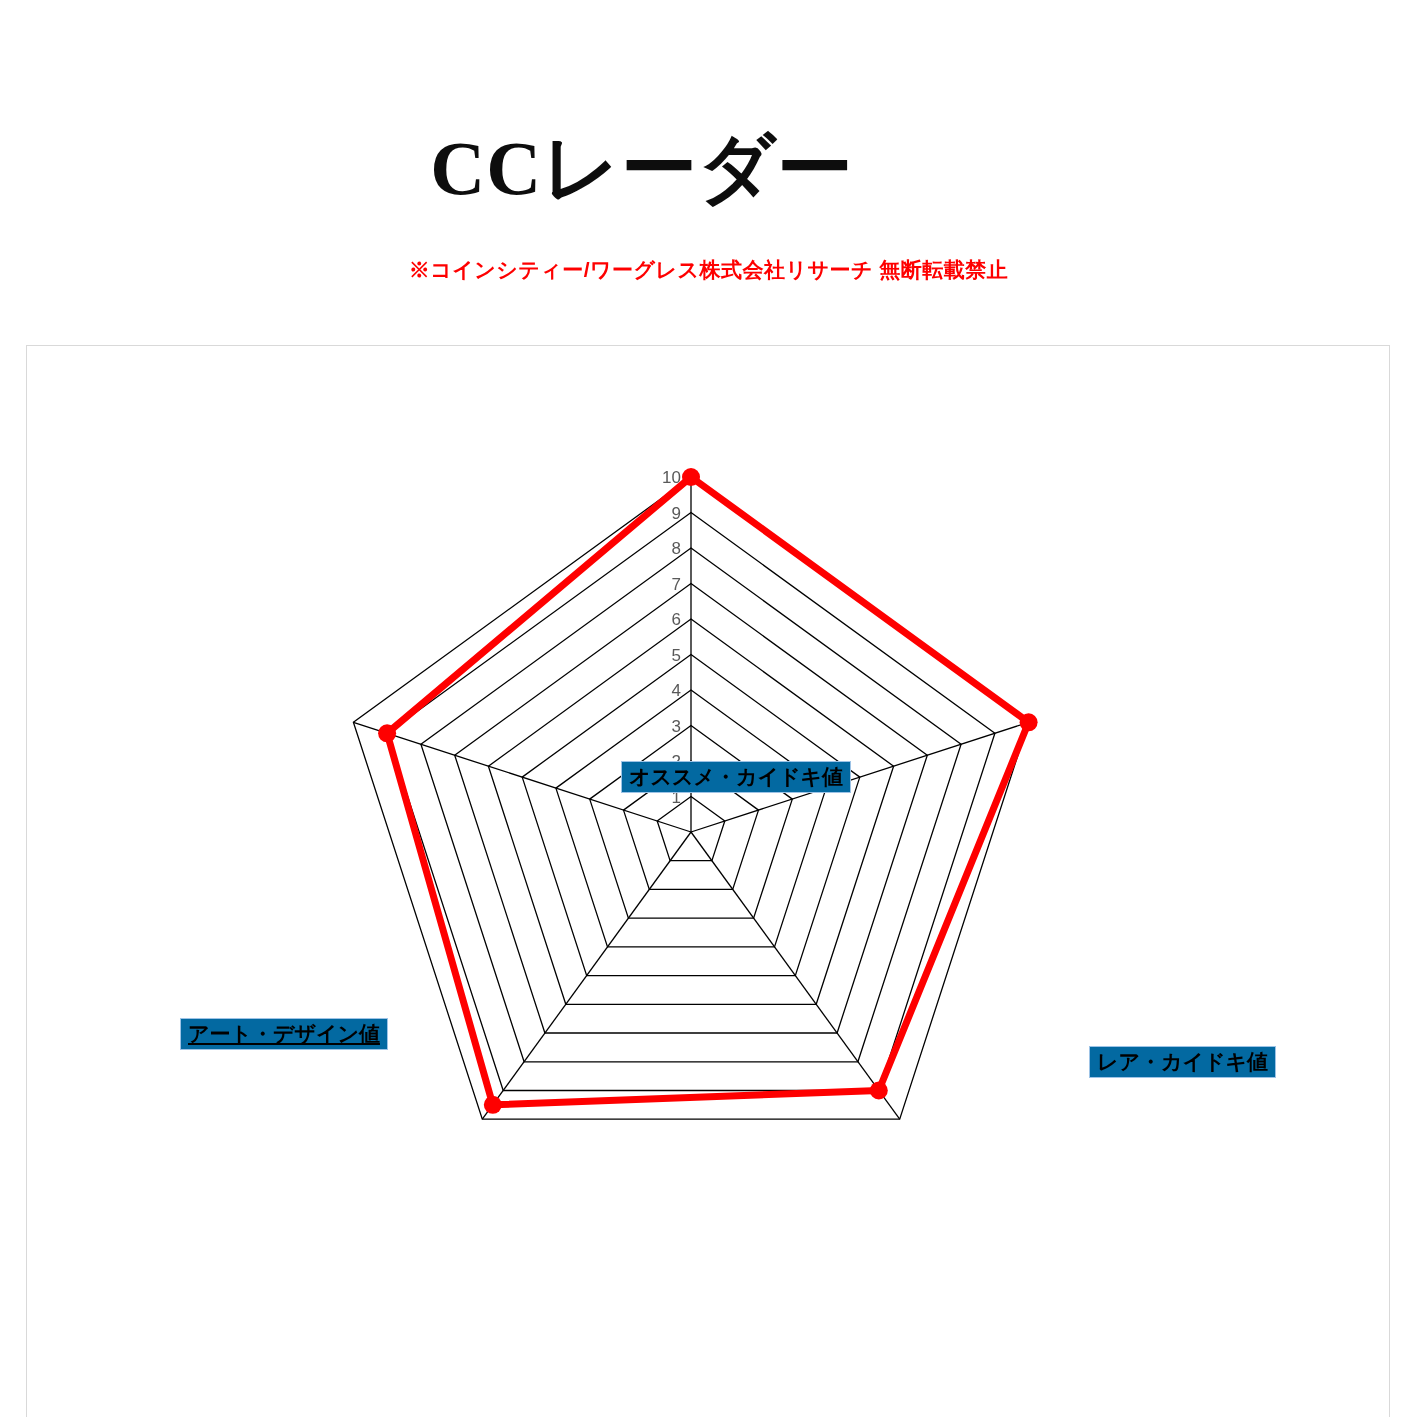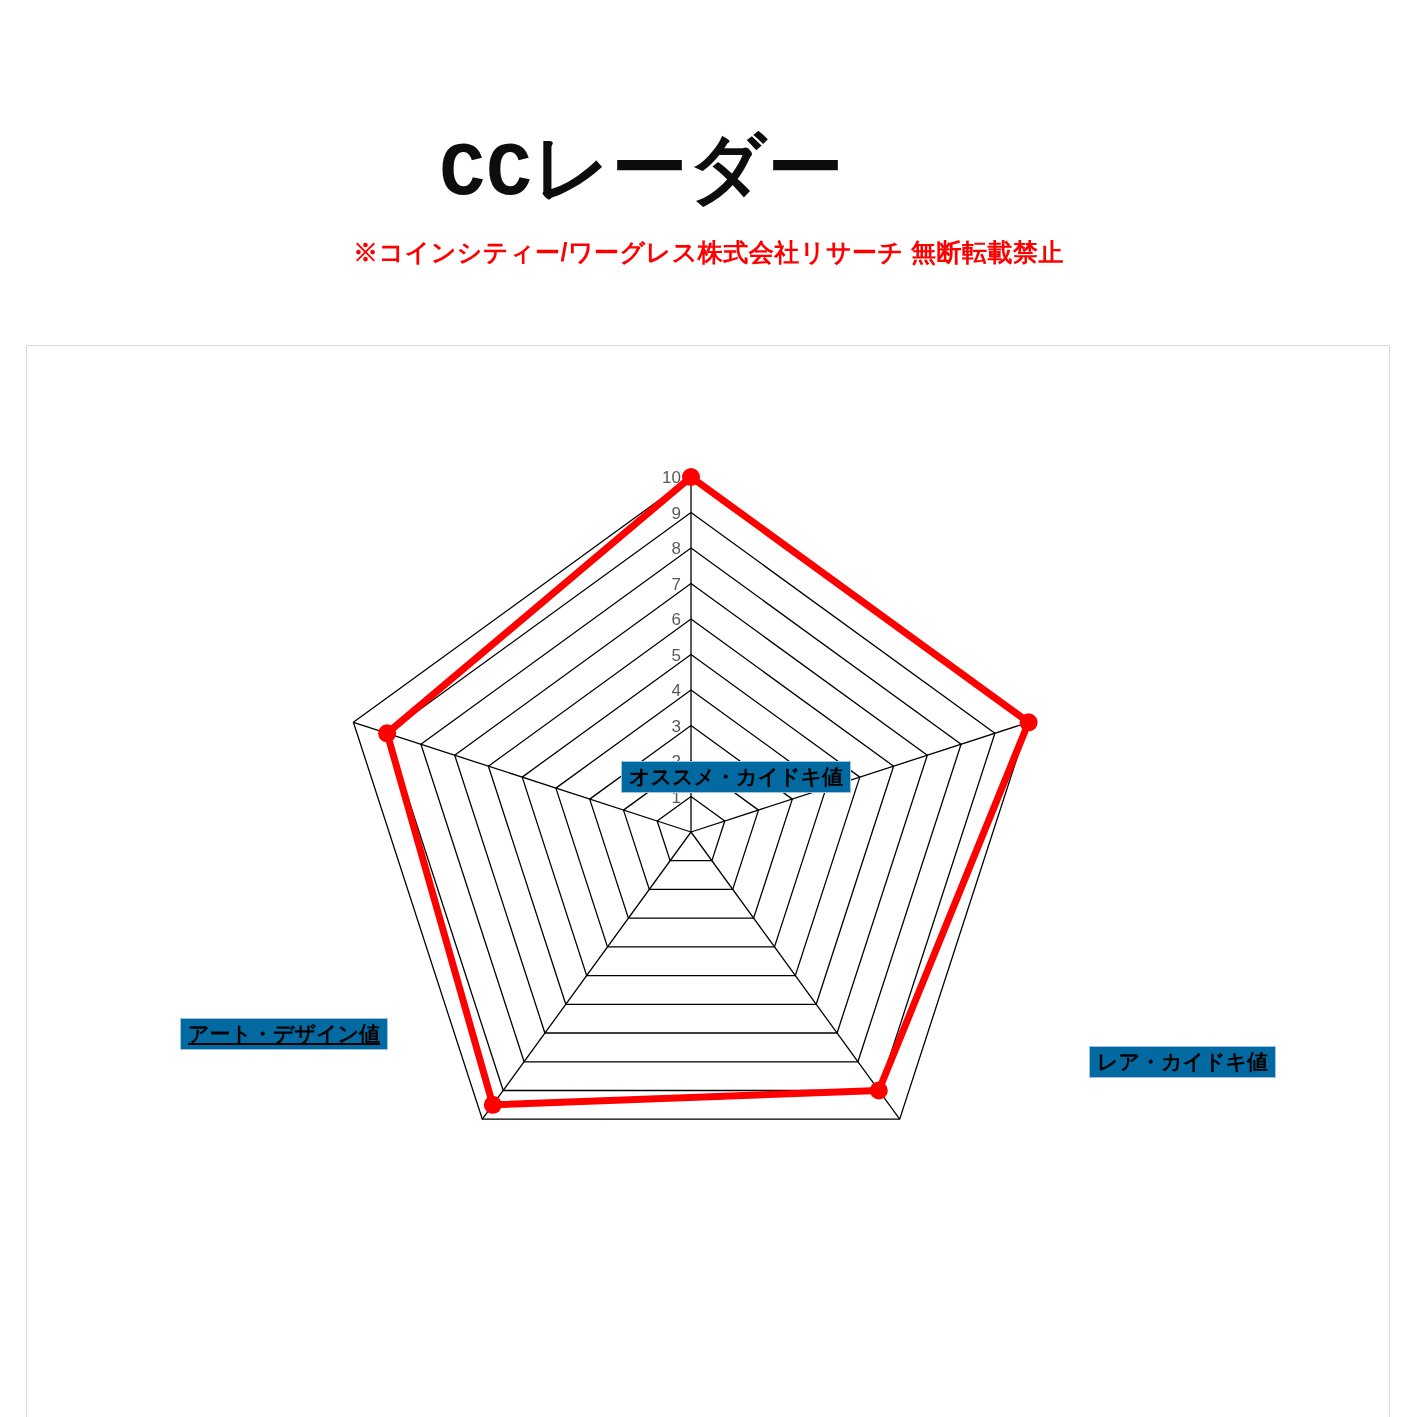--- a/index.html
+++ b/index.html
@@ -21,29 +21,29 @@
   .title {
     position: absolute;
     top: 118px;
     left: 0;
     width: 1284px;
     text-align: center;
     font-size: 76px;
     font-weight: 700;
     color: #0d0d0d;
     letter-spacing: 1px;
-    font-family: Liberation Mono, monospace;
+    font-family: Liberation Serif, serif;
   }
   .subtitle {
     position: absolute;
-    top: 236px;
+    top: 256px;
     left: 0;
     width: 1417px;
     text-align: center;
-    font-size: 25px;
+    font-size: 21px;
     font-weight: 700;
     color: #fe0000;
     font-family: "Liberation Sans", sans-serif;
     letter-spacing: 0.5px;
   }
   .chart-frame {
     position: absolute;
     left: 26px;
     top: 345px;
     width: 1364px;

